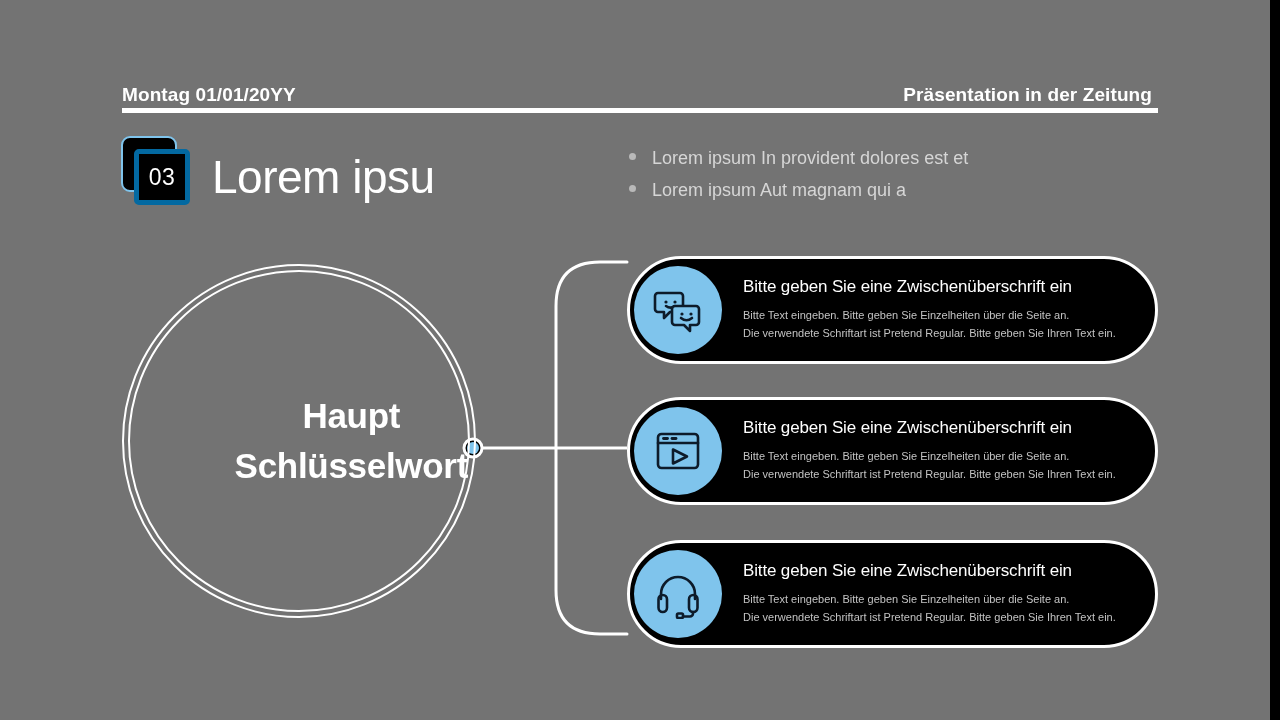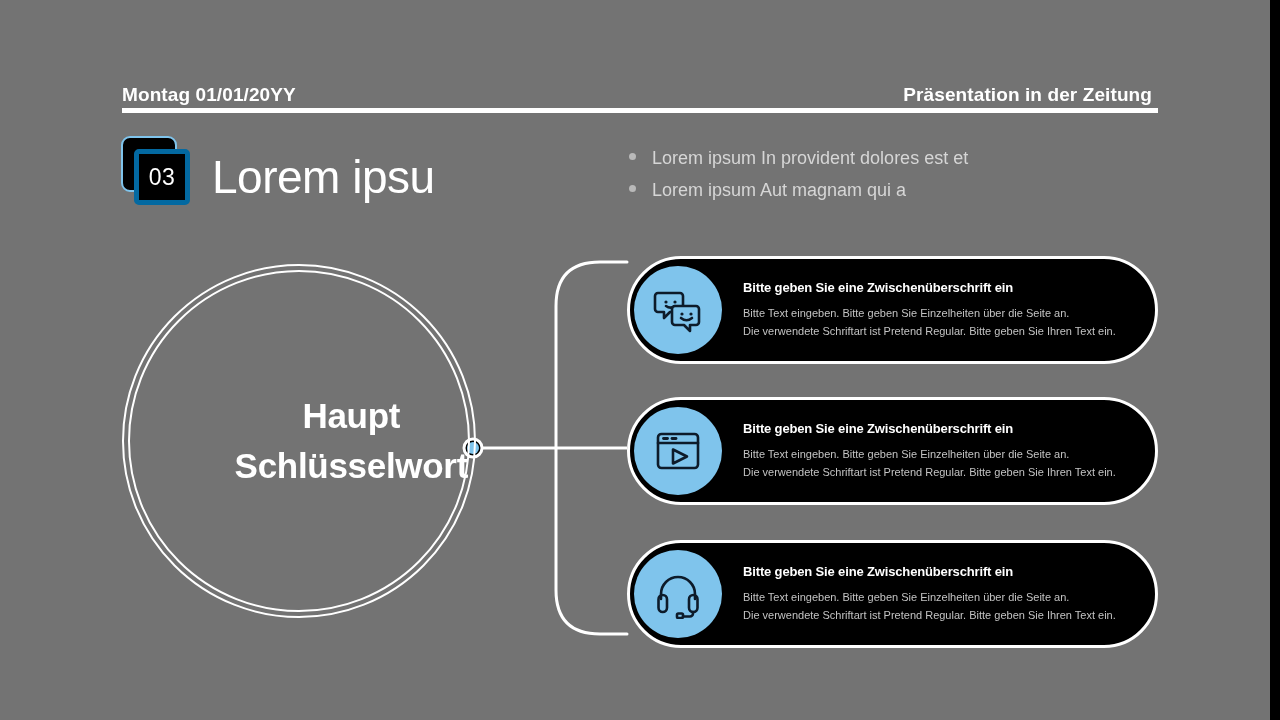--- a/index.html
+++ b/index.html
@@ -80,21 +80,21 @@
   .card-3 { top:540px; }
 
   .card-icon {
     position:absolute; left:4px; top:50%; transform:translateY(-50%);
     width:88px; height:88px; border-radius:50%;
     background:#7fc4ec;
     display:flex; align-items:center; justify-content:center;
   }
   .card-body { position:absolute; left:113px; right:22px; top:50%; transform:translateY(-50%); }
   .card-head {
-    font-size:13px; font-weight:bold; color:#ffffff; letter-spacing:-.15px;
+    font-size:17px; font-weight:normal; color:#ffffff; letter-spacing:-.15px;
     margin-bottom:10px;
   }
   .card-line { font-size:11px; color:#c3c3c3; line-height:1.62; letter-spacing:0px; }
 </style>
 </head>
 <body>
 
 <div class="slide">
 
   <div class="hdr-date">Montag 01/01/20YY</div>

